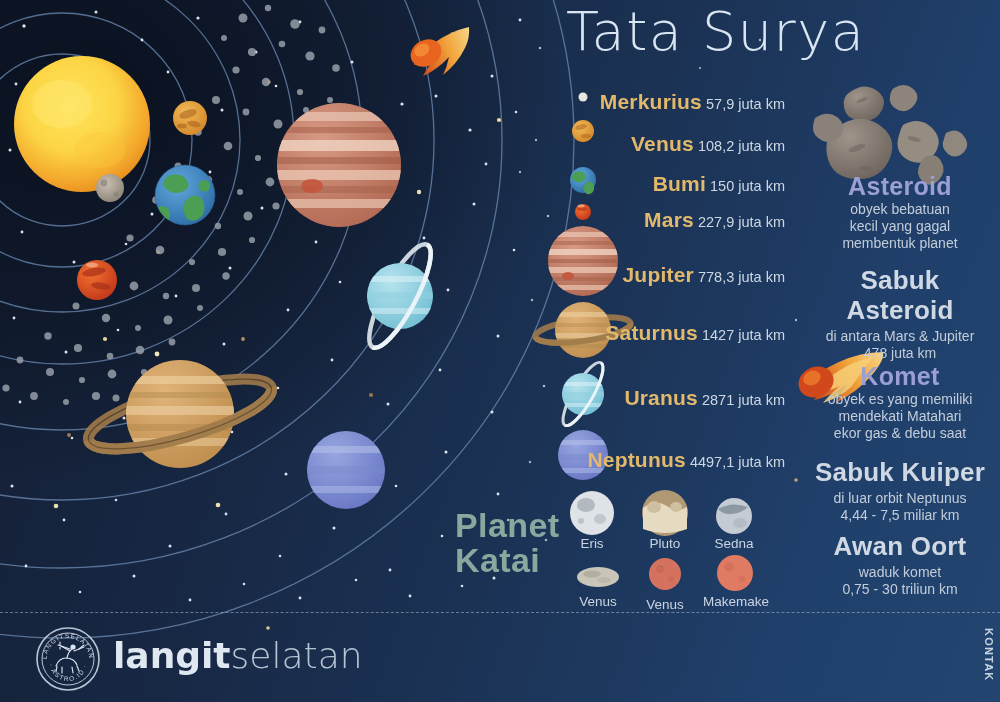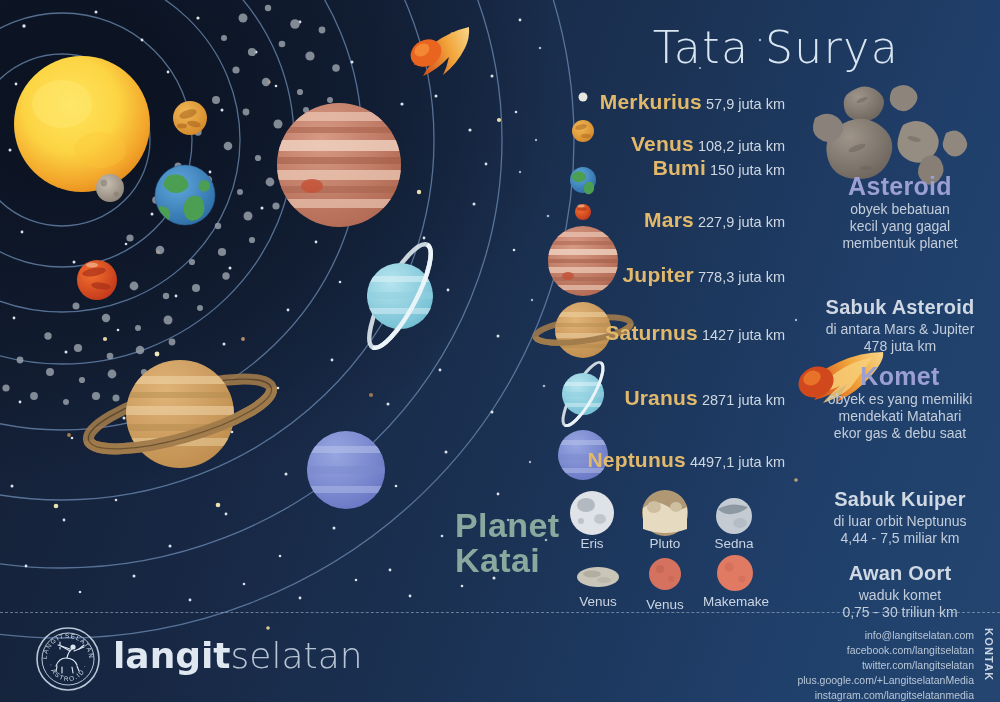--- a/index.html
+++ b/index.html
@@ -24,35 +24,35 @@
   }
   .vig {
     position:absolute; inset:0;
     background:radial-gradient(ellipse 620px 520px at 10% 14%, rgba(8,14,26,0.80) 0%, rgba(10,17,30,0.45) 45%, rgba(0,0,0,0) 75%);
   }
   svg.layer { position:absolute; left:0; top:0; width:1000px; height:702px; overflow:visible; }
 
   
   #title {
     position:absolute; left:566px; top:4px; width:420px;
-    font-size:44px; letter-spacing:1.5px; line-height:1.02;
+    font-size:54px; letter-spacing:1.5px; line-height:1.02;
     color:#d9e6f2; font-weight:300;
     font-family:"DejaVu Sans", sans-serif;
-    text-align:center; white-space:nowrap;margin-top:22px;
+    text-align:left; white-space:nowrap;
   }
   .planet-row {
     position:absolute; right:215px;
     text-align:right; white-space:nowrap;
     font-size:14.5px; color:#cdd7e2;
   }
   .planet-row .pname { font-weight:bold; color:#e2b96b; font-size:21px; letter-spacing:.2px; }
 
   .rblock { position:absolute; text-align:center; width:192px; left:804px; }
   .rblock .h1 { font-size:25px; font-weight:bold; color:#9b9fd4; letter-spacing:.3px; line-height:1.05; }
-  .rblock .h2 { font-size:20px; font-weight:bold; color:#cfd8e3; letter-spacing:.2px; line-height:1.15;margin-top:30px; }
+  .rblock .h2 { font-size:26px; font-weight:bold; color:#cfd8e3; letter-spacing:.2px; line-height:1.15; }
   .rblock .body { font-size:14px; color:#c3cdda; line-height:1.22; margin-top:2px; }
 
   #katai { position:absolute; left:455px; top:508px; width:120px;
     font-size:34px; font-weight:bold; color:#8aa99e; line-height:1.02;
     letter-spacing:.4px; text-align:left; }
 
   .dwarf-label { position:absolute; font-size:13.5px; color:#cbd5e1; text-align:center; white-space:nowrap; }
 
   
   #footer { position:absolute; left:0; top:612px; width:1000px; height:90px; }
@@ -626,21 +626,21 @@
   <div id="title">Tata Surya</div>
 
   <div class="planet-row" style="top:90px;">
     <span class="pname">Merkurius</span> 
     <span>57,9 juta km</span>
   </div>
   <div class="planet-row" style="top:132px;">
     <span class="pname">Venus</span> 
     <span>108,2 juta km</span>
   </div>
-  <div class="planet-row" style="top:156px;">
+  <div class="planet-row" style="top:172px;">
     <span class="pname">Bumi</span> 
     <span>150 juta km</span>
   </div>
   <div class="planet-row" style="top:208px;">
     <span class="pname">Mars</span> 
     <span>227,9 juta km</span>
   </div>
   <div class="planet-row" style="top:263px;">
     <span class="pname">Jupiter</span> 
     <span>778,3 juta km</span>
@@ -705,22 +705,15 @@
   <div class="dwarf-label" style="left:704px; top:536px; width:60px;">Sedna</div>
   <div class="dwarf-label" style="left:562px; top:594px; width:72px;">Venus</div>
   <div class="dwarf-label" style="left:630px; top:597px; width:70px;">Venus</div>
   <div class="dwarf-label" style="left:694px; top:594px; width:84px;">Makemake</div>
 
   <div id="footer">
     <div id="divider"></div>
     <div id="brand">
       <span class="b1">langit</span><span class="b2">selatan</span>
     </div>
-    <div id="contact">
-      <div>info@langitselatan.com</div>
-      <div>facebook.com/langitselatan</div>
-      <div>twitter.com/langitselatan</div>
-      <div>plus.google.com/+LangitselatanMedia</div>
-      <div>instagram.com/langitselatanmedia</div>
-    </div>
     <div id="kontak">KONTAK</div>
   </div>
 </div>
 
 </body></html>

